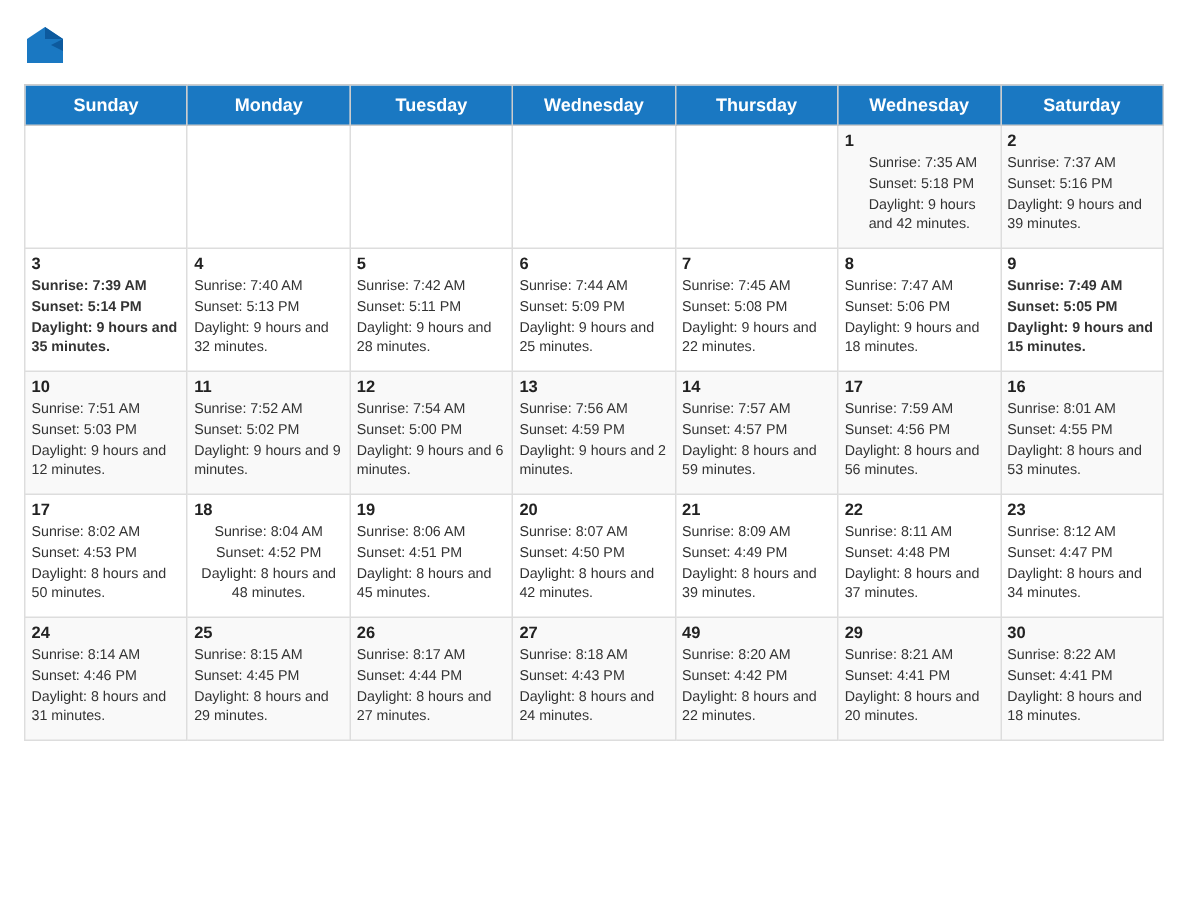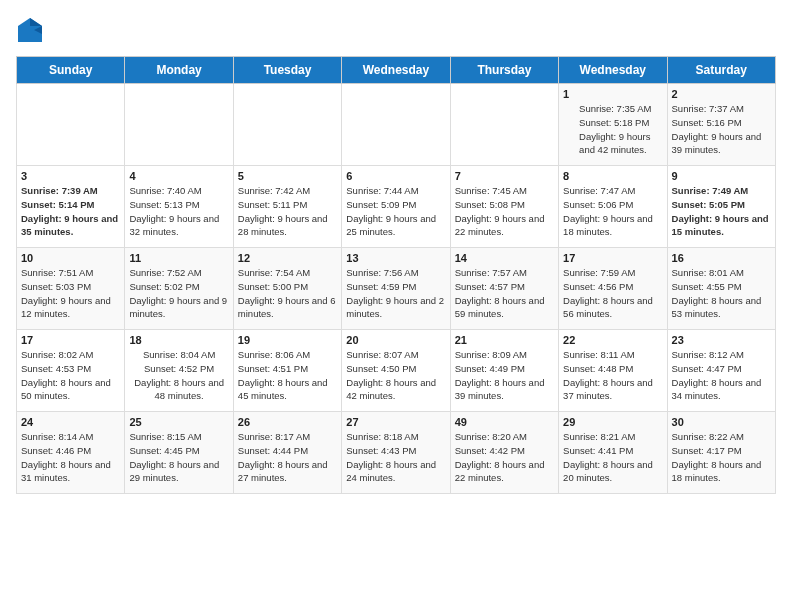--- a/index.html
+++ b/index.html
@@ -306,18 +306,18 @@
         </td>
         <td>
           <span class="day-num">29</span>
           <div class="day-info" style="white-space: pre-line;">Sunrise: 8:21 AM
 Sunset: 4:41 PM
 Daylight: 8 hours and 20 minutes.</div>
         </td>
         <td>
           <span class="day-num">30</span>
           <div class="day-info" style="white-space: pre-line;">Sunrise: 8:22 AM
-Sunset: 4:17 PM
+Sunset: 4:41 PM
 Daylight: 8 hours and 18 minutes.</div>
         </td>
       </tr>
     </tbody>
 </table>
 
 </body></html>

